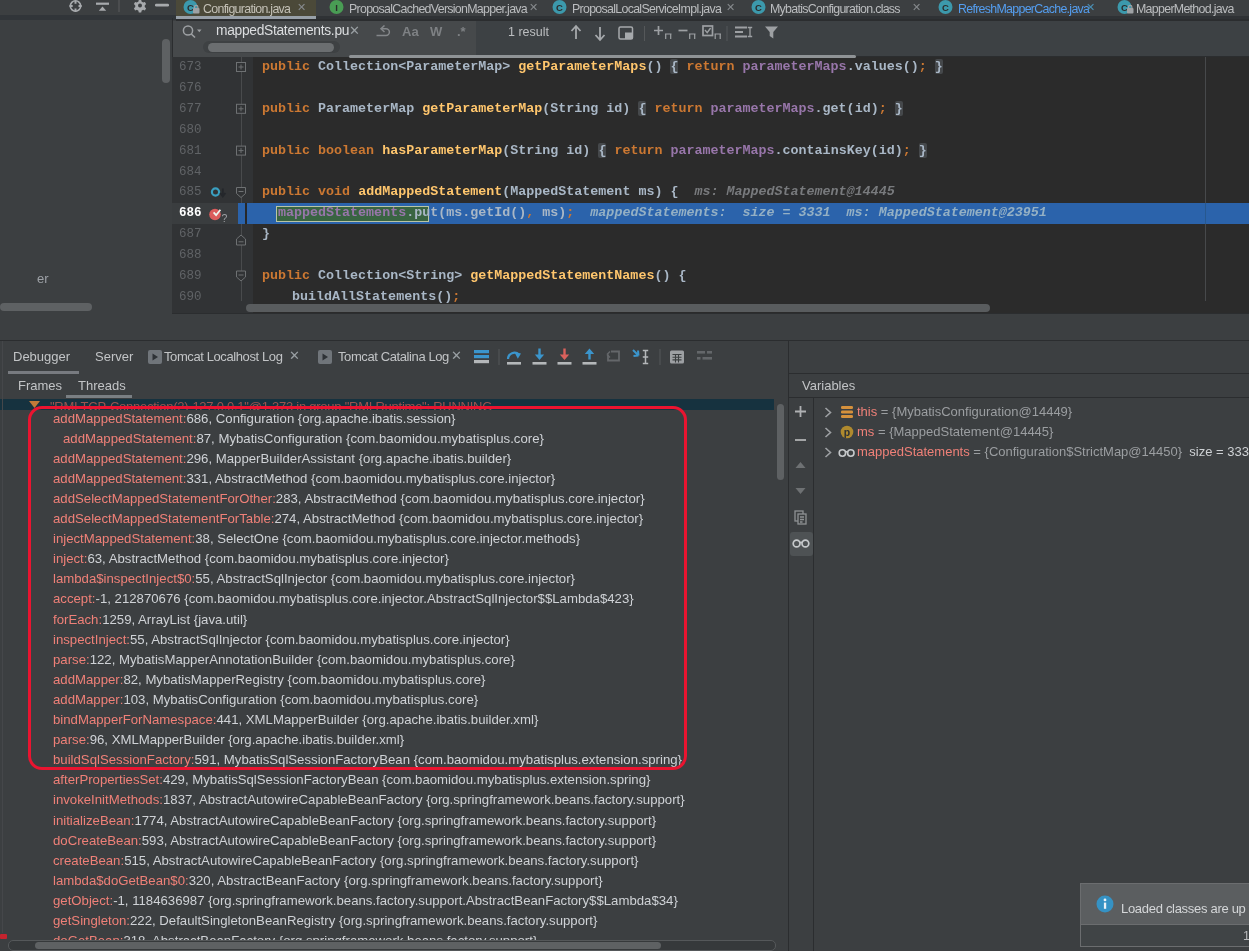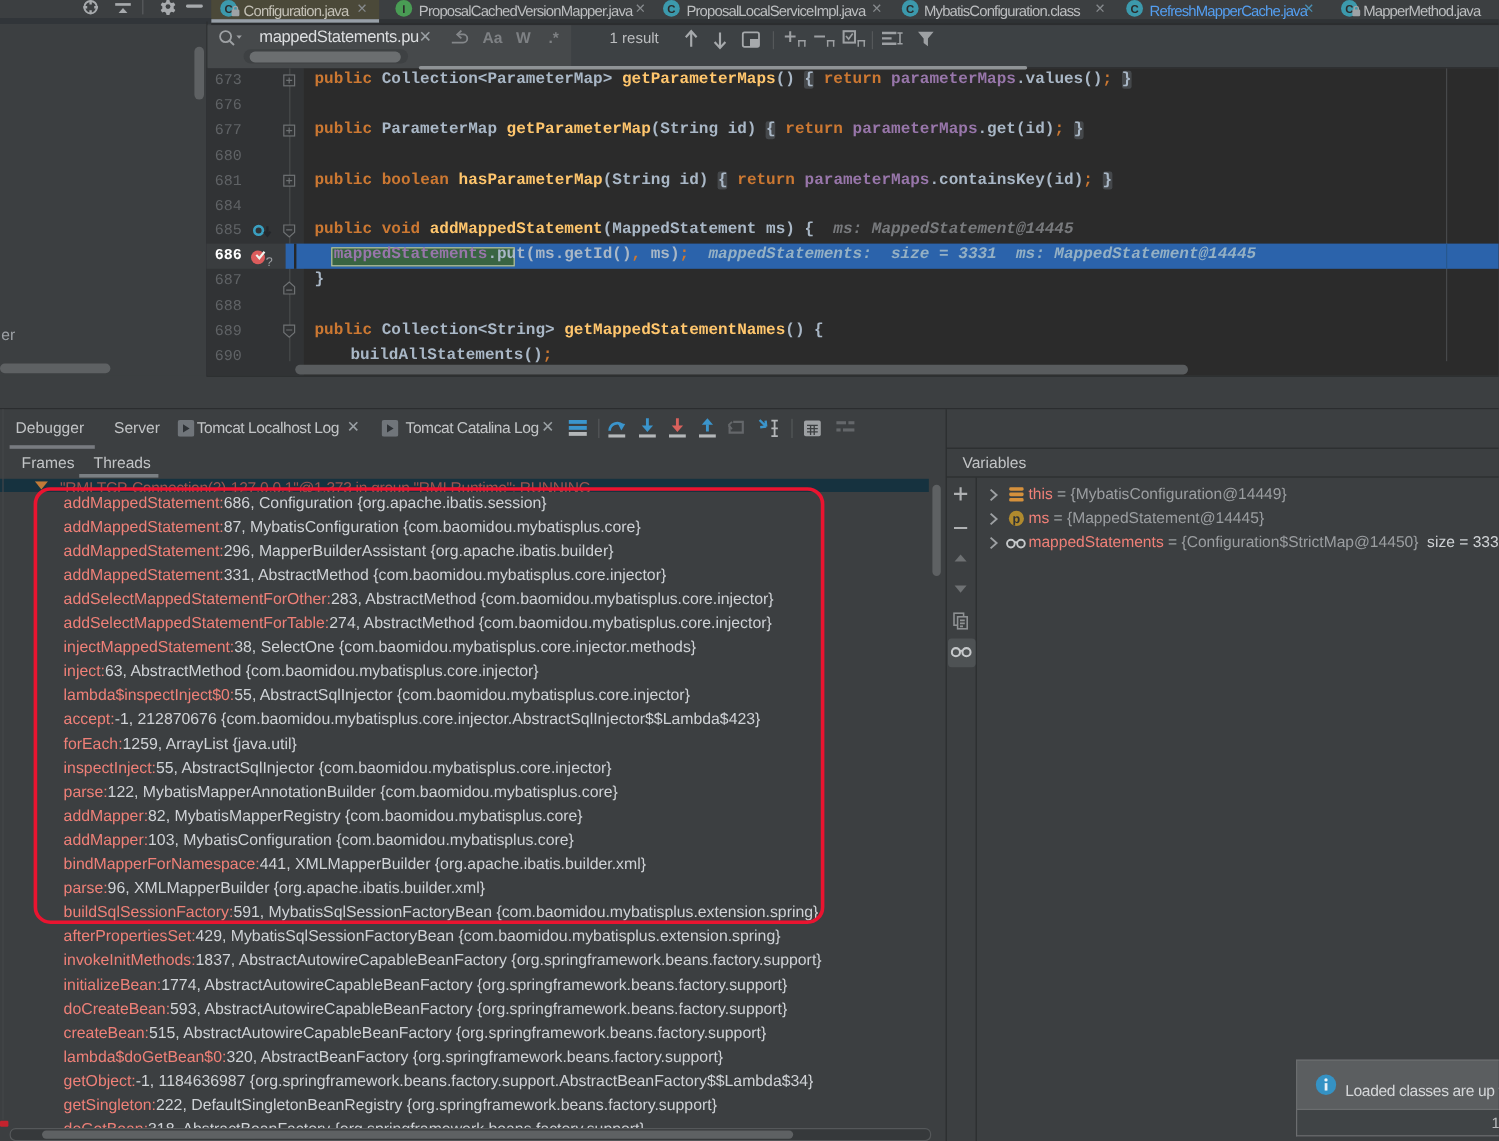--- a/index.html
+++ b/index.html
@@ -92,21 +92,21 @@
     <text x="7.5" y="10.5" font-size="9.5" font-weight="bold" fill="#2b2b2b" text-anchor="middle" font-family="Liberation Sans">C</text>
     <rect x="10" y="8" width="6.5" height="5.5" rx="1" fill="#9ea2a5"></rect>
     <path d="M11.5 8.5 v-1.5 a1.7 1.7 0 0 1 3.4 0 v1.5" stroke="#9ea2a5" fill="none" stroke-width="1.2"></path>
   </svg>
   <div class="abs tabtxt" style="left:1136px;top:1.5px;">MapperMethod.java</div>
 </div>
 
 <div class="abs" style="left:0;top:15px;width:176px;height:5px;background:#313539;"></div>
 <div class="abs" style="left:0;top:20px;width:172px;height:293px;background:#3c3f41;"></div>
 <div class="abs" style="left:162px;top:39px;width:8px;height:44px;background:#5e6163;border-radius:4px;"></div>
-<div class="abs" style="left:1px;top:271px;font-size:13px;color:#9da1a6;">er</div>
+<div class="abs" style="left:1px;top:271px;font-size:13px;color:#9da1a6;padding-left:36px;">er</div>
 <div class="abs" style="left:0;top:303px;width:92px;height:8px;background:#5e6163;border-radius:4px 4px 4px 4px;"></div>
 <div class="abs" style="left:172px;top:18px;width:1px;height:295px;background:#2b2d2f;"></div>
 
 <div id="searchbar">
   <div class="abs" style="left:173px;top:20.5px;width:1076px;height:36.5px;background:#3d4144;border-bottom:1px solid #2b2d2f;box-sizing:border-box;"></div>
   <div class="abs" style="left:173px;top:20.5px;width:303px;height:36px;background:#46494b;"></div>
 
   <svg class="abs" style="left:181px;top:24px;" width="22" height="16">
     <circle cx="7" cy="6.5" r="4.6" stroke="#9da0a3" fill="none" stroke-width="1.5"></circle>
     <path d="M10.3 10 L14 13.5" stroke="#9da0a3" stroke-width="1.6"></path>
@@ -193,21 +193,21 @@
   <svg class="abs" style="left:208px;top:206.5px;" width="28" height="17">
     <circle cx="7" cy="7.5" r="5.8" fill="#db5c5c"></circle>
     <path d="M5.6 5.4 l2.5 2.8 4.3 -5.4" stroke="#eef4ee" fill="none" stroke-width="1.8"></path>
     <text x="13.5" y="14.5" font-size="10.5" fill="#9da0a3" font-family="Liberation Sans">?</text>
   </svg>
 
 <div class="abs mono" style="left:246px;top:57.0px;height:20.9px;">  <span class="kw">public</span><span class="def"> Collection&lt;ParameterMap&gt; </span><span class="meth">getParameterMaps</span><span class="def">() </span><span class="def fold">{</span><span class="kw"> return</span><span class="def"> </span><span class="fld">parameterMaps</span><span class="def">.values()</span><span class="sep">;</span><span class="def"> </span><span class="def fold">}</span></div>
 <div class="abs mono" style="left:246px;top:98.8px;height:20.9px;">  <span class="kw">public</span><span class="def"> ParameterMap </span><span class="meth">getParameterMap</span><span class="def">(String id) </span><span class="def fold">{</span><span class="kw"> return</span><span class="def"> </span><span class="fld">parameterMaps</span><span class="def">.get(id)</span><span class="sep">;</span><span class="def"> </span><span class="def fold">}</span></div>
 <div class="abs mono" style="left:246px;top:140.6px;height:20.9px;">  <span class="kw">public</span><span class="def"> </span><span class="kw">boolean</span><span class="def"> </span><span class="meth">hasParameterMap</span><span class="def">(String id) </span><span class="def fold">{</span><span class="kw"> return</span><span class="def"> </span><span class="fld">parameterMaps</span><span class="def">.containsKey(id)</span><span class="sep">;</span><span class="def"> </span><span class="def fold">}</span></div>
 <div class="abs mono" style="left:246px;top:182.4px;height:20.9px;">  <span class="kw">public</span><span class="def"> </span><span class="kw">void</span><span class="def"> </span><span class="meth">addMappedStatement</span><span class="def">(MappedStatement ms) {</span>  <span class="hint">ms: MappedStatement@14445</span></div>
-<div class="abs mono" style="left:246px;top:203.3px;height:20.9px;">    <span class="fld">mappedStatements</span><span class="def">.put(ms.getId()</span><span class="sep">,</span><span class="def"> ms)</span><span class="sep">;</span><span class="def">  </span><span class="hint2">mappedStatements:  size = 3331  ms: MappedStatement@14445</span></div>
+<div class="abs mono" style="left:246px;top:203.3px;height:20.9px;">    <span class="fld">mappedStatements</span><span class="def">.put(ms.getId()</span><span class="sep">,</span><span class="def"> ms)</span><span class="sep">;</span><span class="def">  </span><span class="hint2">mappedStatements:  size = 3331  ms: MappedStatement@23951</span></div>
 <div class="abs mono" style="left:246px;top:224.2px;height:20.9px;"><span class="def">  }</span></div>
 <div class="abs mono" style="left:246px;top:266.0px;height:20.9px;">  <span class="kw">public</span><span class="def"> Collection&lt;String&gt; </span><span class="meth">getMappedStatementNames</span><span class="def">() {</span></div>
 <div class="abs mono" style="left:260px;top:286.9px;height:20.9px;">    <span class="def">buildAllStatements()</span><span class="sep">;</span></div>
 
   <div class="abs" style="left:246px;top:303.5px;width:744px;height:8px;background:#595c5e;border-radius:4px;"></div>
   <div class="abs" style="left:172px;top:312.5px;width:1077px;height:1px;background:#2b2d2f;"></div>
 </div>
 
 <div id="debugheader">
   <div class="abs" style="left:0;top:340px;width:1249px;height:1px;background:#2b2d2f;"></div>
@@ -271,21 +271,21 @@
   <div class="abs" style="left:66px;top:394.5px;width:66px;height:3px;background:#7a7f83;"></div>
 
   <div class="abs" style="left:0;top:398.5px;width:774px;height:11px;background:#16323f;overflow:hidden;">
     <svg style="position:absolute;left:29px;top:2px;" width="12" height="8">
         <path d="M0 0 h11 l-5.5 7 Z" fill="#c27a38"></path>
       </svg>
     <div style="position:absolute;left:50px;top:0.5px;font-size:13px;letter-spacing:-0.25px;color:#9b5450;white-space:nowrap;">"RMI TCP-Connection(2)-127.0.0.1"@1,373 in group "RMI Runtime": RUNNING</div>
   </div>
   <div id="framelist">
 <div class="frow" style="top:408.5px;line-height:20px;"><span class="fm">addMappedStatement:</span>686, Configuration {org.apache.ibatis.session}</div>
-<div class="frow" style="top:428.6px;line-height:20px;"><span class="fm">addMappedStatement:</span>87, MybatisConfiguration {com.baomidou.mybatisplus.core}</div>
+<div class="frow" style="top:428.6px;line-height:20px;margin-left:10px;"><span class="fm">addMappedStatement:</span>87, MybatisConfiguration {com.baomidou.mybatisplus.core}</div>
 <div class="frow" style="top:448.7px;line-height:20px;"><span class="fm">addMappedStatement:</span>296, MapperBuilderAssistant {org.apache.ibatis.builder}</div>
 <div class="frow" style="top:468.8px;line-height:20px;"><span class="fm">addMappedStatement:</span>331, AbstractMethod {com.baomidou.mybatisplus.core.injector}</div>
 <div class="frow" style="top:488.9px;line-height:20px;"><span class="fm">addSelectMappedStatementForOther:</span>283, AbstractMethod {com.baomidou.mybatisplus.core.injector}</div>
 <div class="frow" style="top:509.0px;line-height:20px;"><span class="fm">addSelectMappedStatementForTable:</span>274, AbstractMethod {com.baomidou.mybatisplus.core.injector}</div>
 <div class="frow" style="top:529.1px;line-height:20px;"><span class="fm">injectMappedStatement:</span>38, SelectOne {com.baomidou.mybatisplus.core.injector.methods}</div>
 <div class="frow" style="top:549.2px;line-height:20px;"><span class="fm">inject:</span>63, AbstractMethod {com.baomidou.mybatisplus.core.injector}</div>
 <div class="frow" style="top:569.3px;line-height:20px;"><span class="fm">lambda$inspectInject$0:</span>55, AbstractSqlInjector {com.baomidou.mybatisplus.core.injector}</div>
 <div class="frow" style="top:589.4px;line-height:20px;"><span class="fm">accept:</span>-1, 212870676 {com.baomidou.mybatisplus.core.injector.AbstractSqlInjector$$Lambda$423}</div>
 <div class="frow" style="top:609.5px;line-height:20px;"><span class="fm">forEach:</span>1259, ArrayList {java.util}</div>
 <div class="frow" style="top:629.6px;line-height:20px;"><span class="fm">inspectInject:</span>55, AbstractSqlInjector {com.baomidou.mybatisplus.core.injector}</div>

